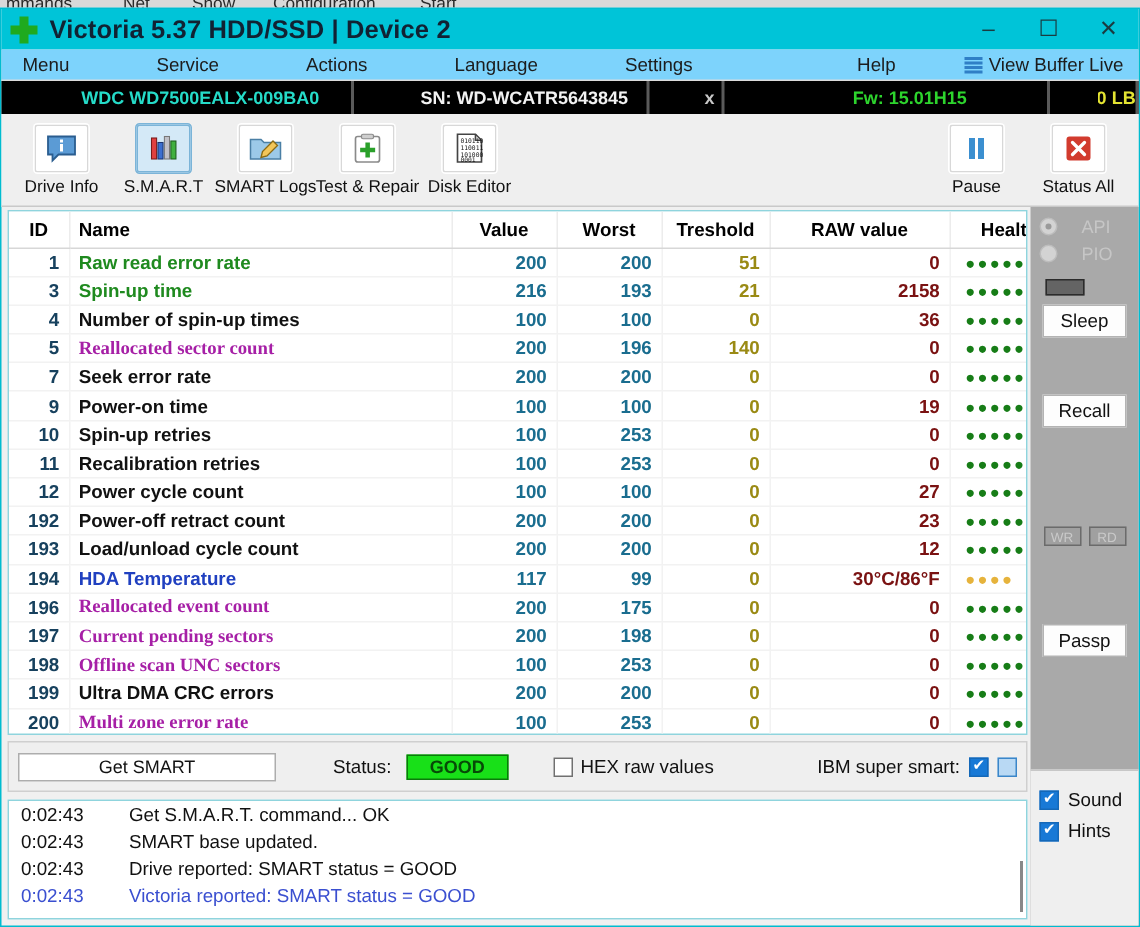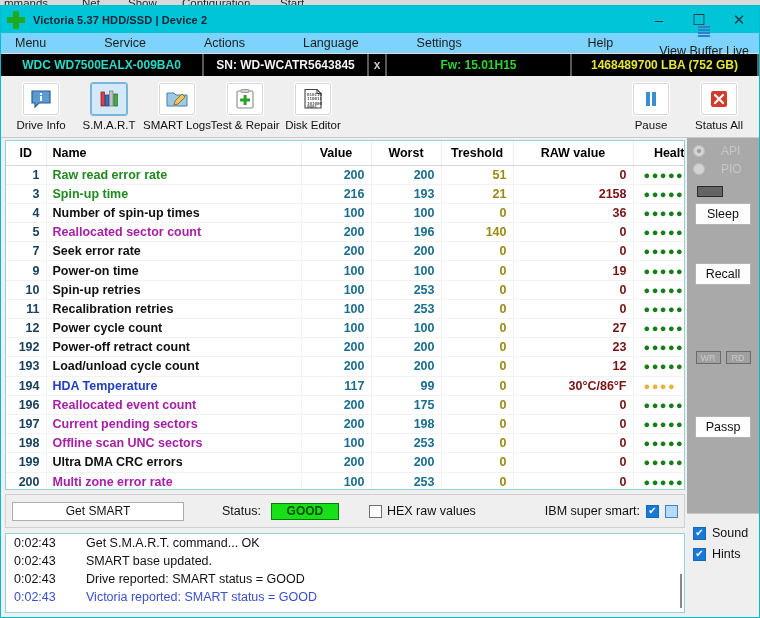--- a/index.html
+++ b/index.html
@@ -32,53 +32,53 @@
     height: 27px; background: #00c4d8; display: flex; align-items: center;
     position: relative; flex: none;
   }
   #app-icon {
     width: 18px; height: 18px; margin-left: 6px; position: relative; flex: none;
   }
   #app-icon .v { position: absolute; background: #1faa1f; }
   #app-icon .v.h { left: 0; top: 6px; width: 18px; height: 6px; }
   #app-icon .v.w { left: 6px; top: 0; width: 6px; height: 18px; }
   #title-text {
-    margin-left: 8px; font-size: 11px; font-weight: bold; color: #123; letter-spacing: .1px;
+    margin-left: 8px; font-size: 17px; font-weight: bold; color: #123; letter-spacing: .1px;
   }
   #win-buttons { position: absolute; right: 0; top: 0; height: 27px; display: flex; }
   .win-btn {
     width: 40px; height: 27px; display: flex; align-items: center; justify-content: center;
     color: #1a3b40; font-size: 15px; line-height: 1;
   }
 
   
   #menubar {
     height: 21px; background: #7dd3fc; display: flex; align-items: center;
     border-bottom: 1px solid #dcdcdc; flex: none; position: relative;
   }
   .menu-item { padding: 0 10px; font-size: 12.5px; color: #1c1c1c; line-height: 20px; }
   #menu-left { display: flex; }
   #menu-left .menu-item:nth-child(1) { margin-left: 4px; }
   #menu-left .menu-item { margin-right: 38px; }
   #menu-right { position: absolute; right: 4px; display: flex; align-items: center; }
   #menu-right .menu-item { margin-left: 30px; }
-  #vbl { display: flex; align-items: center; gap: 4px; padding: 0 6px; flex-direction: column; }
+  #vbl { display: flex; align-items: center; gap: 4px; padding: 0 6px; }
   #vbl .lines { width: 12px; height: 12px; position: relative; flex: none; }
   #vbl .lines i {
     position: absolute; left: 0; width: 12px; height: 1.5px; background: #2f7fc6; display:block;
   }
 
   
   #driveinfo {
     height: 22px; background: #000; display: flex; align-items: stretch; flex: none;
     font-size: 12px; font-weight: bold;
   }
   #driveinfo .seg {
     display: flex; align-items: center; justify-content: center;
-    border-right: 2px solid #5a5a5a; padding: 0 6px; overflow: hidden; white-space: nowrap;
+    border-right: 2px solid #5a5a5a; padding: 0 6px; overflow: hidden; white-space: nowrap; margin-left: 32px;
   }
   #seg-model { width: 203px; color: #25dbc8; }
   #seg-sn    { width: 165px; color: #f2f2f2; }
   #seg-x     { width: 18px;  color: #c8c8c8; }
   #seg-fw    { width: 185px; color: #2dd42d; }
   #seg-lba   { flex: 1; color: #e4e432; border-right: none; }
 
   
   #toolbar {
     height: 62px; background: #efefef; border-bottom: 1px solid #c9c9c9;
@@ -123,21 +123,21 @@
   }
   td.c-id     { text-align: right; color: #17415e; width: 40px; }
   td.c-name   { text-align: left; }
   td.c-value  { text-align: right; color: #1a6d8f; }
   td.c-worst  { text-align: right; color: #1a6d8f; }
   td.c-thr    { text-align: right; color: #9a8a14; }
   td.c-raw    { text-align: right; color: #7a1212; }
   td.c-health { text-align: left; padding-left: 10px; }
   .nm-green  { color: #1f8a1f; }
   .nm-black  { color: #111; }
-  .nm-purple { color: #a61fa6; }
+  .nm-purple { color: #a61fa6; font-family: Liberation Serif, serif; }
   .nm-blue   { color: #2040c0; }
   .dots { letter-spacing: 1.5px; font-size: 11px; }
   .dots.green  { color: #177d17; }
   .dots.orange { color: #e6b33c; }
 
   
   col.w-id{width:40px} col.w-name{width:255px} col.w-value{width:70px}
   col.w-worst{width:70px} col.w-thr{width:72px} col.w-raw{width:120px} col.w-health{width:80px}
 
   

